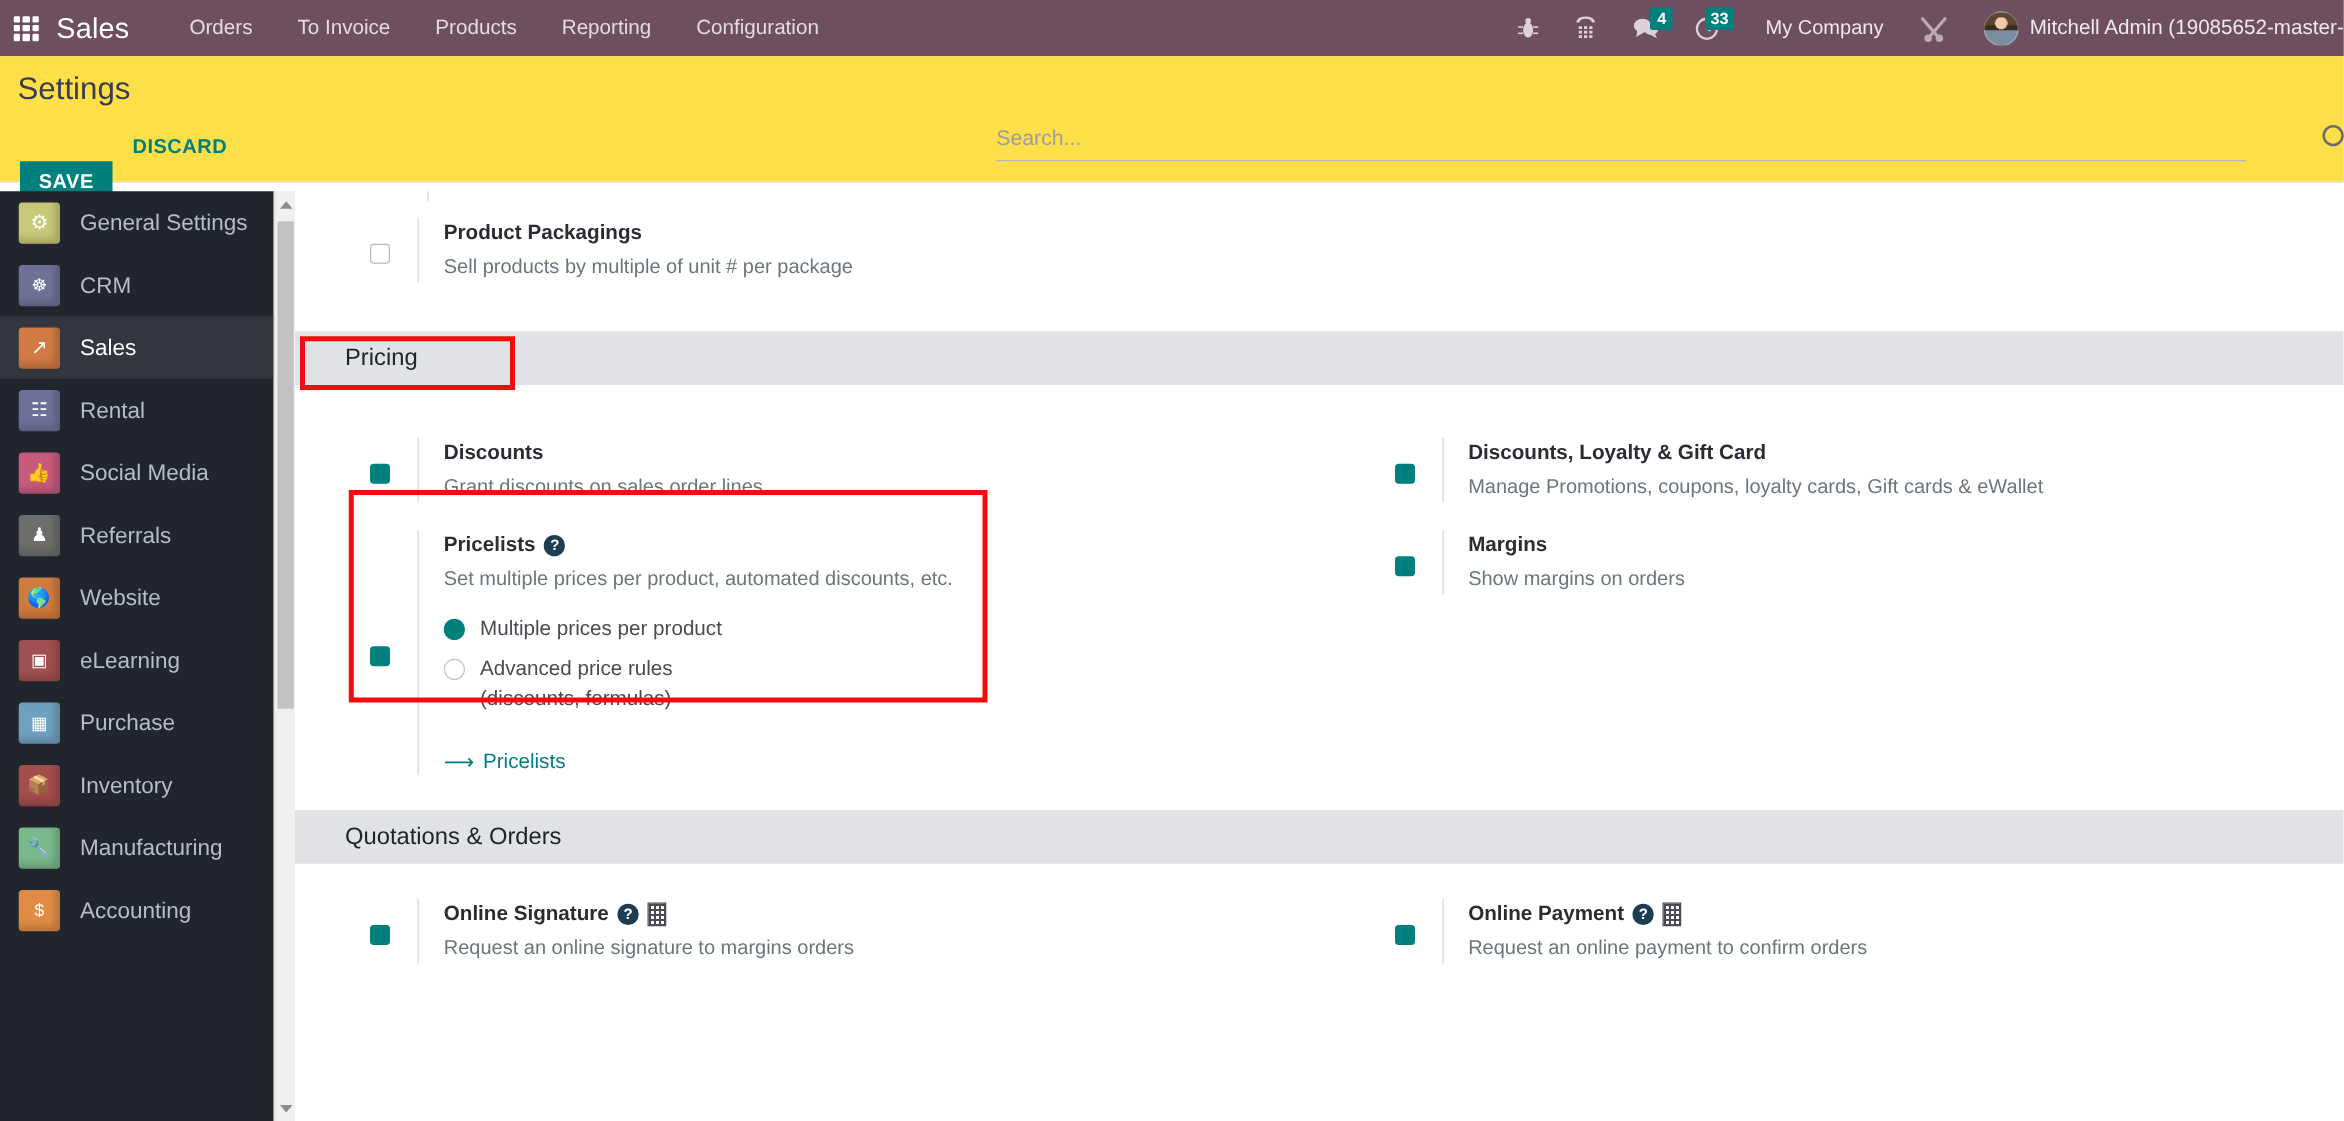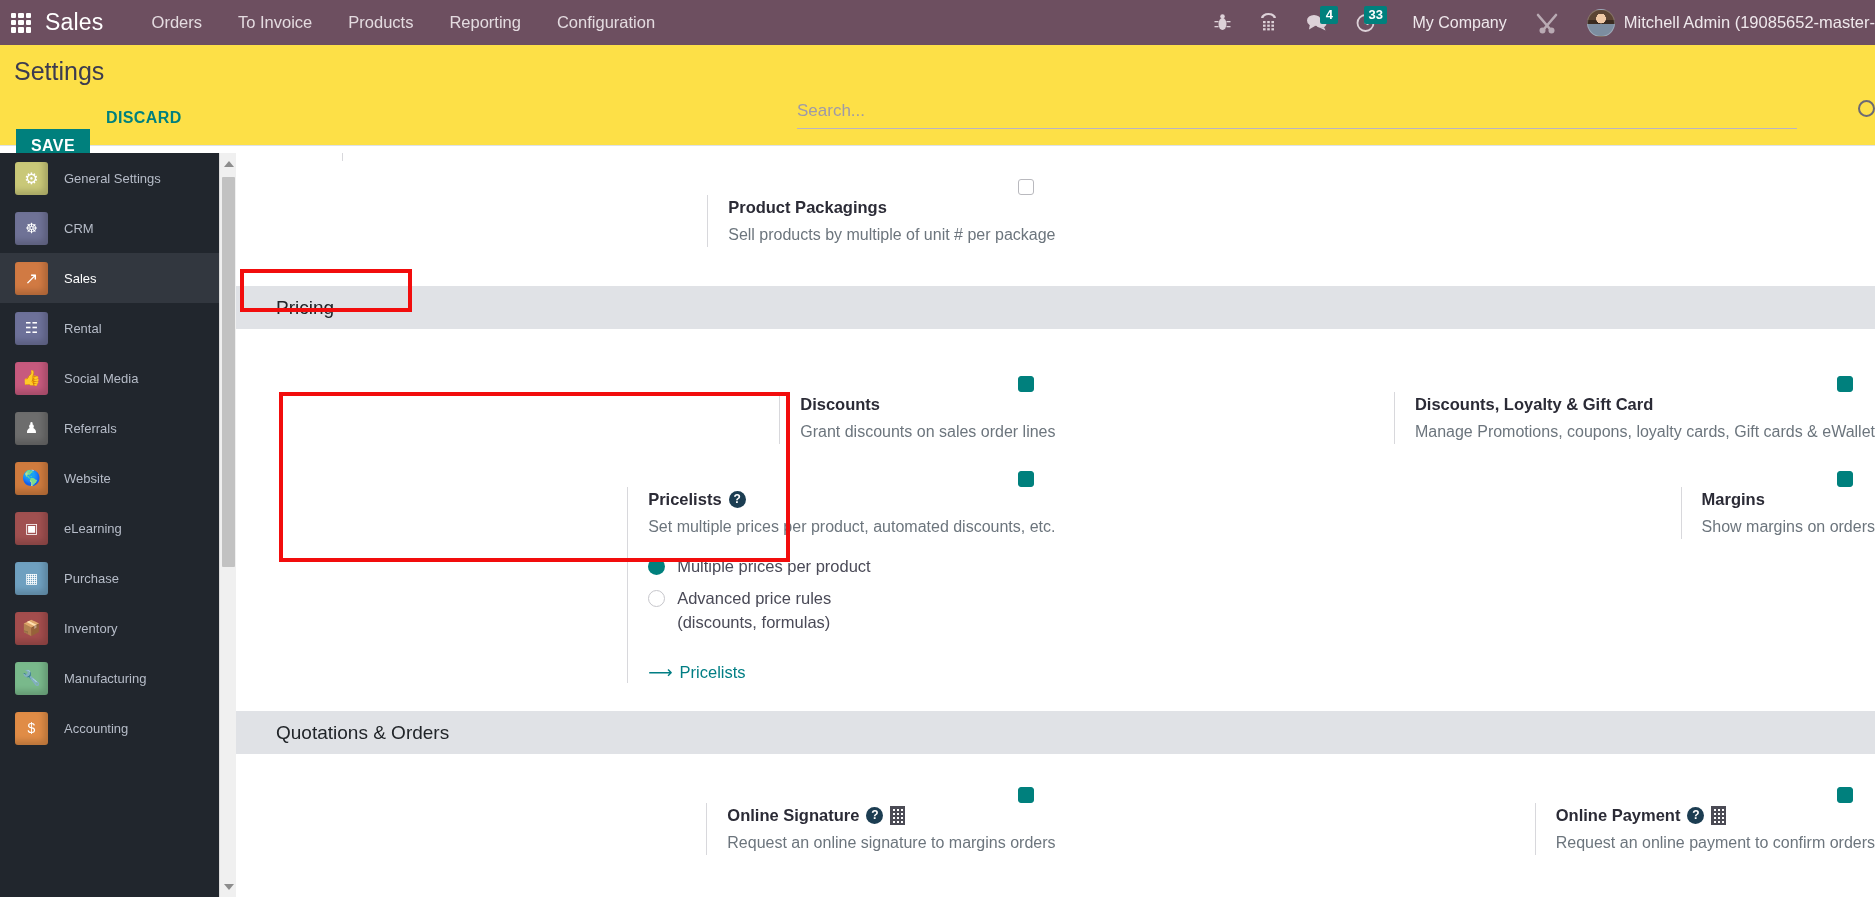--- a/index.html
+++ b/index.html
@@ -122,21 +122,21 @@
   .side-item.active { background: #32373f; }
   .side-ico {
     width: 33px; height: 33px; flex: none;
     border-radius: 3px; margin-right: 16px;
     display: flex; align-items: center; justify-content: center;
     font-size: 16px; color: #ffffff;
     box-shadow: inset -4px -4px 6px rgba(0,0,0,.18);
     position: relative; overflow: hidden;
   }
   .side-label {
-    font-size: 13px; color: #b6bcc8;
+    font-size: 18px; color: #b6bcc8;
     white-space: nowrap;
   }
   .side-item.active .side-label { color: #ffffff; }
 
   
   #side-scroll-track {
     position: absolute; top: 153px; left: 219px;
     width: 17px; height: 744px;
     background: #f0f0f0; border-left: 1px solid #dcdcdc;
   }
@@ -171,23 +171,22 @@
     height: 43px;
     display: flex; align-items: center;
     padding-left: 40px;
   }
   .section-header h2 {
     font-size: 19px; font-weight: 400; color: #212529;
   }
   .settings-row { display: flex; }
   .setting-col { width: 50%; padding-left: 60px; }
   .setting-block {
-    display: flex; align-items: flex-end;
+    display: flex; align-items: center;
     padding: 12px 0 0 0;
-    flex-direction: column;
   }
   .chk {
     width: 16px; height: 16px; flex: none;
     margin-top: 5px; margin-right: 22px;
     border-radius: 3px; cursor: pointer;
   }
   .chk.on { background: #00807d; border: 1px solid #00807d; }
   .chk.off { background: #ffffff; border: 1px solid #b9b9be; }
   .setting-body {
     border-left: 1px solid #d8d8dc;

